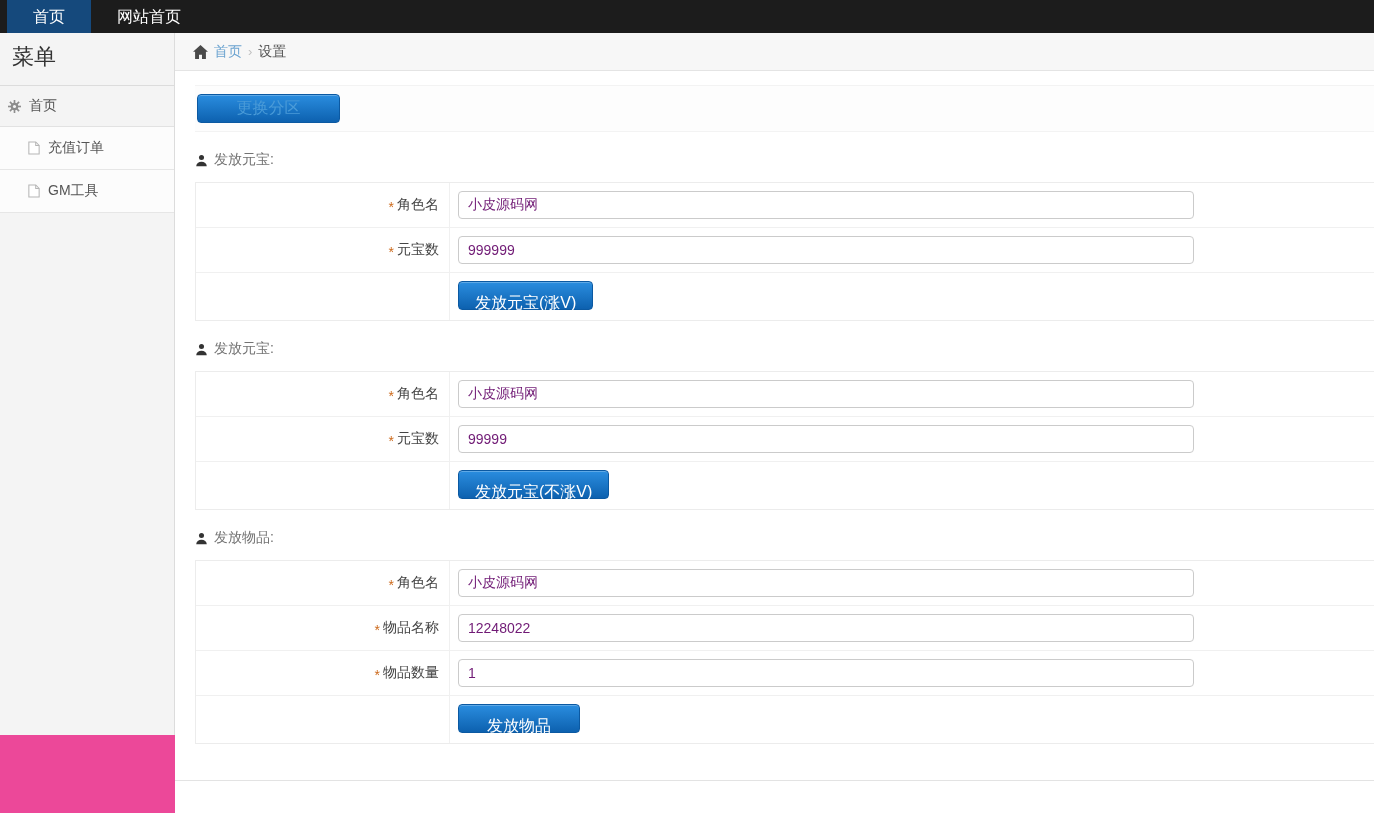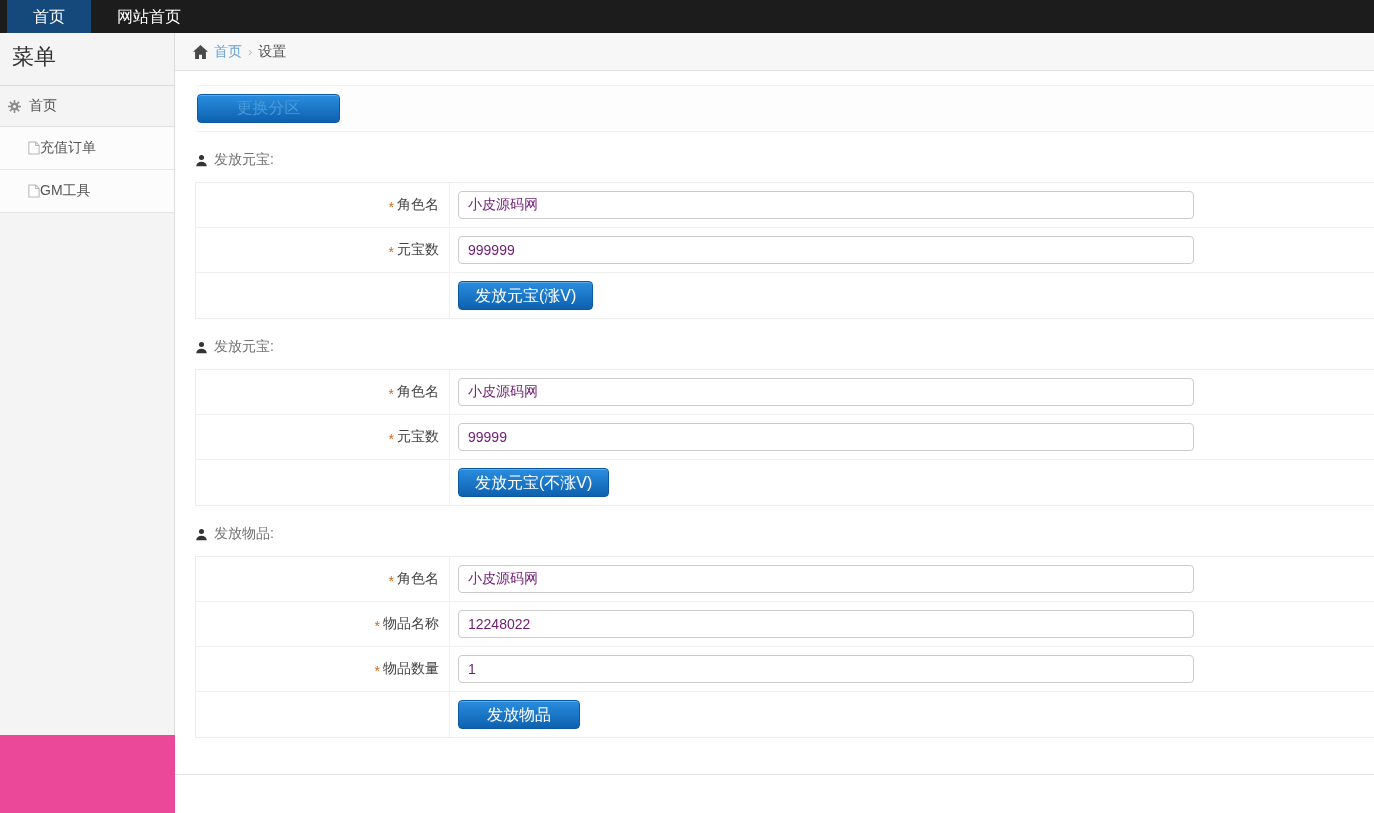--- a/index.html
+++ b/index.html
@@ -11,42 +11,42 @@
   .nav-tab { color:#fff; font-size:16px; line-height:33px; padding:0 26px; cursor:pointer; }
   .nav-tab.active { background:#15497c; margin-left:7px; }
 
   
   .layout { display:flex; height:780px; }
   .left-col { width:175px; background:#ec4899; }
   .sidebar { height:702px; background:#f4f4f4; border-right:1px solid #dcdcdc; }
   .sidebar-title { font-size:22px; color:#333; padding:9px 12px 13px 12px; border-bottom:1px solid #dcdcdc; }
   .side-root { display:flex; align-items:center; gap:8px; padding:11px 8px; font-size:14px; color:#555;
                border-bottom:1px solid #e2e2e2; cursor:pointer; }
-  .side-item { display:flex; align-items:center; padding:12px 6px 12px 28px; font-size:14px; color:#555;
+  .side-item { display:flex; align-items:center; gap:8px; padding:12px 6px 12px 28px; font-size:14px; color:#555;
                background:#fcfcfc; border-bottom:1px solid #e6e6e6; cursor:pointer; }
   .icon { display:inline-flex; align-items:center; justify-content:center; }
 
   .main { flex:1; background:#fff; }
 
   
   .breadcrumb { height:38px; background:#f7f7f7; border-bottom:1px solid #e4e4e4;
                 display:flex; align-items:center; padding-left:18px; font-size:14px; gap:6px; }
   .crumb-link { color:#6ba3d0; text-decoration:none; cursor:pointer; }
   .crumb-sep { color:#c0c0c0; font-size:13px; }
   .crumb-current { color:#555;text-align:center; }
 
   
   .content { padding:14px 0 0 20px; }
   .toolbar-band { border-top:1px solid #f3f3f3; border-bottom:1px solid #f3f3f3; background:#fdfdfd;
                   padding:8px 0 8px 2px; }
   .btn { background:linear-gradient(to bottom,#2a8ddf,#0d61af); border:1px solid #0b59a2;
          border-radius:4px; color:#fff; font-size:16px; cursor:pointer;
          box-shadow:inset 0 1px 0 rgba(255,255,255,.25); }
   .btn-zone { width:143px; height:29px; color:#4a9bd8; text-align:center; }
-  .btn-submit { min-width:122px; height:29px; padding:4px 16px; }
+  .btn-submit { min-width:122px; height:29px; padding:11px 16px; }
 
   .section-heading { display:flex; align-items:center; gap:6px; font-size:14px; color:#737373; margin-top:19px; }
   .section-heading:first-of-type { margin-top:18px; }
 
   .form-table { width:1179px; border:1px solid #ececec; border-right:none; margin-top:13px; }
   .form-row { display:flex; align-items:center; border-bottom:1px solid #f0f0f0; min-height:44px; }
   .form-row:last-child { border-bottom:none; min-height:45px; }
   .cell-label { width:254px; align-self:stretch; border-right:1px solid #f0f0f0;
                 display:flex; align-items:center; justify-content:flex-end;
                 padding-right:10px; font-size:14px; color:#444; gap:3px; }

